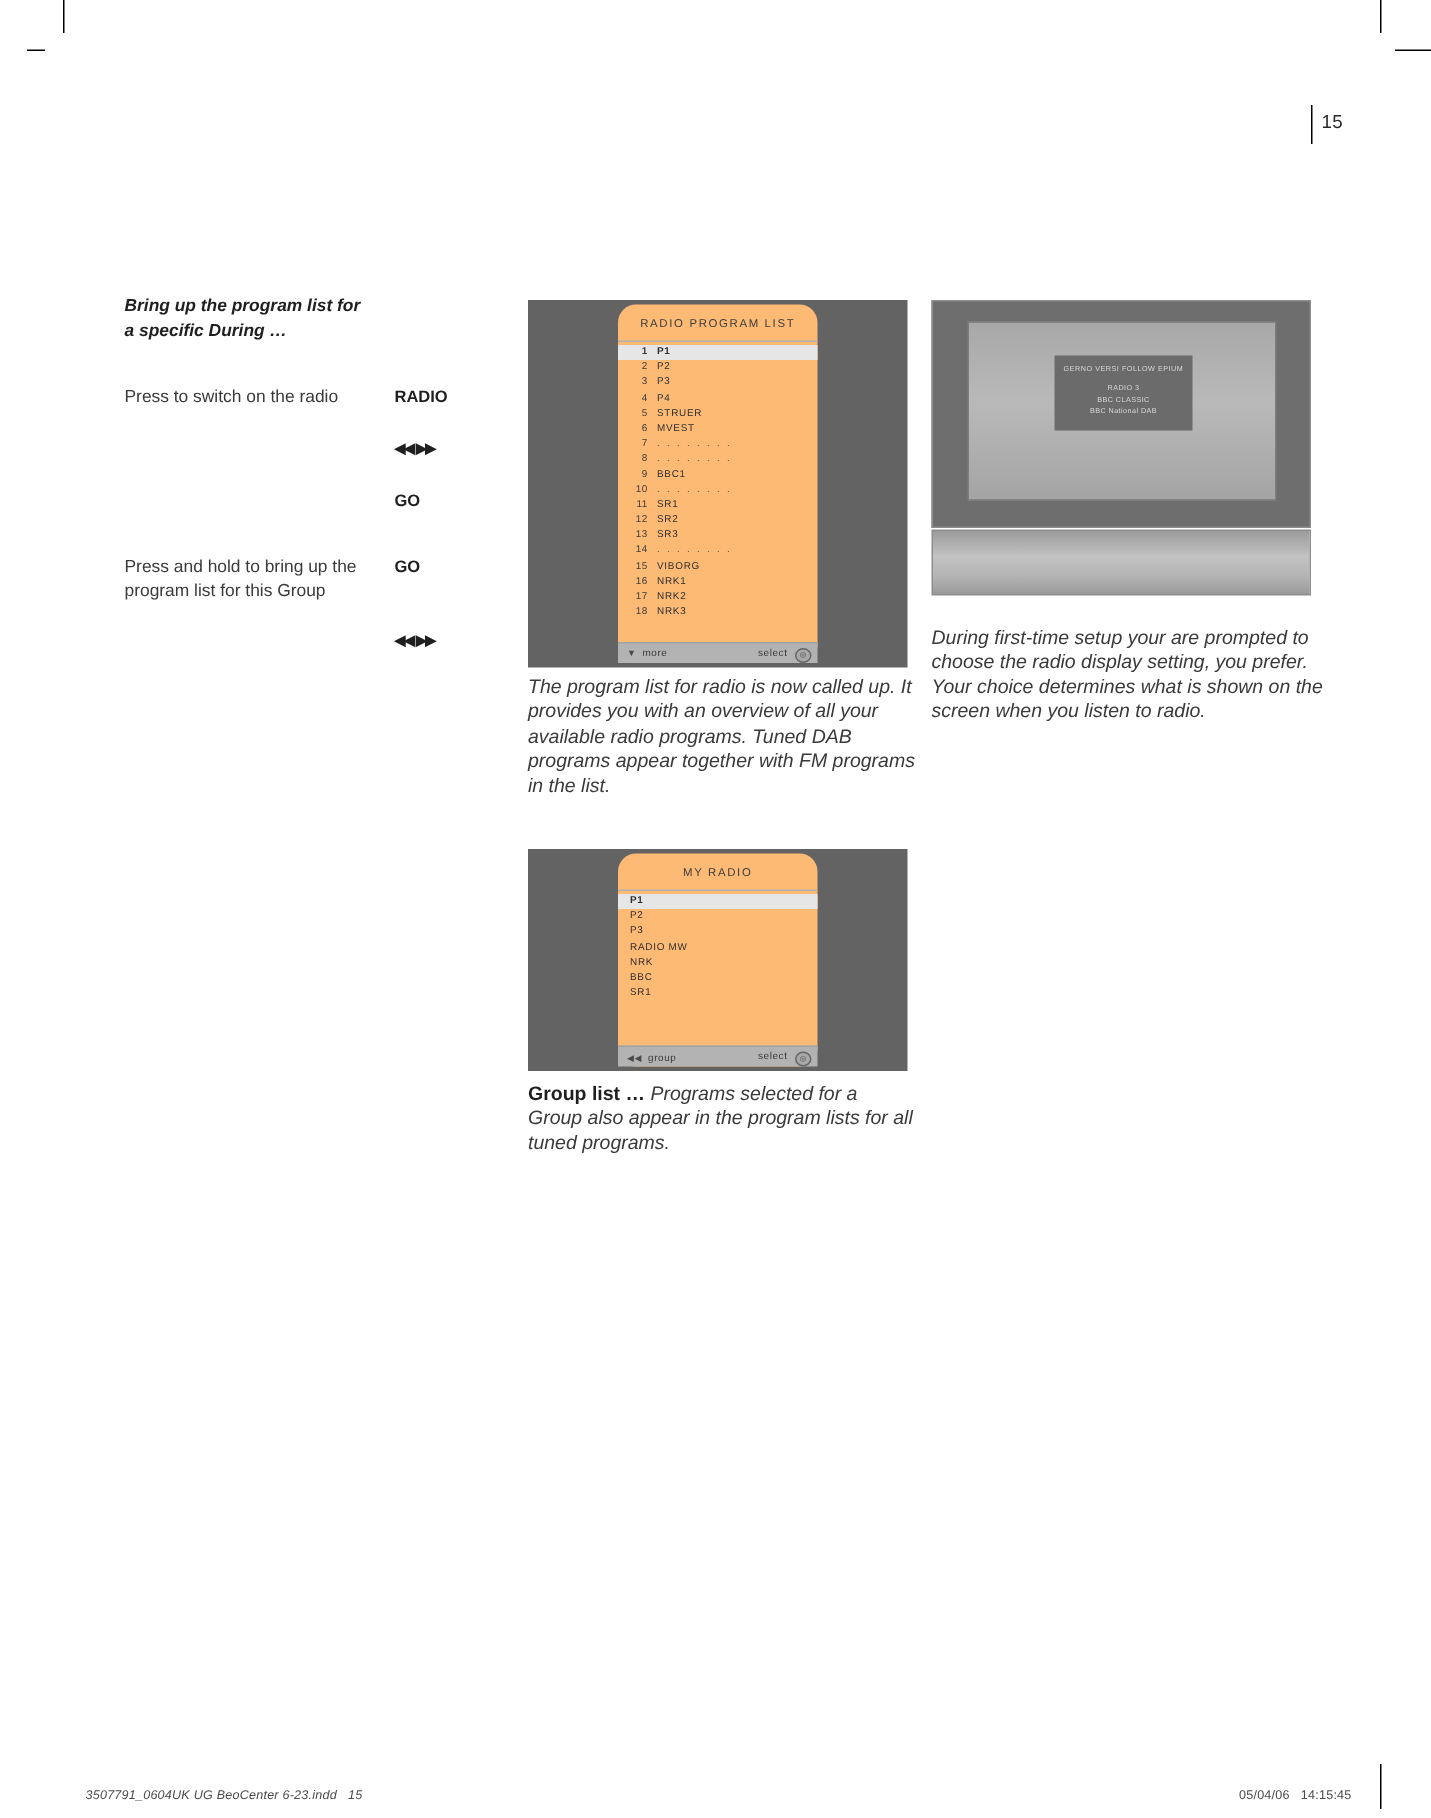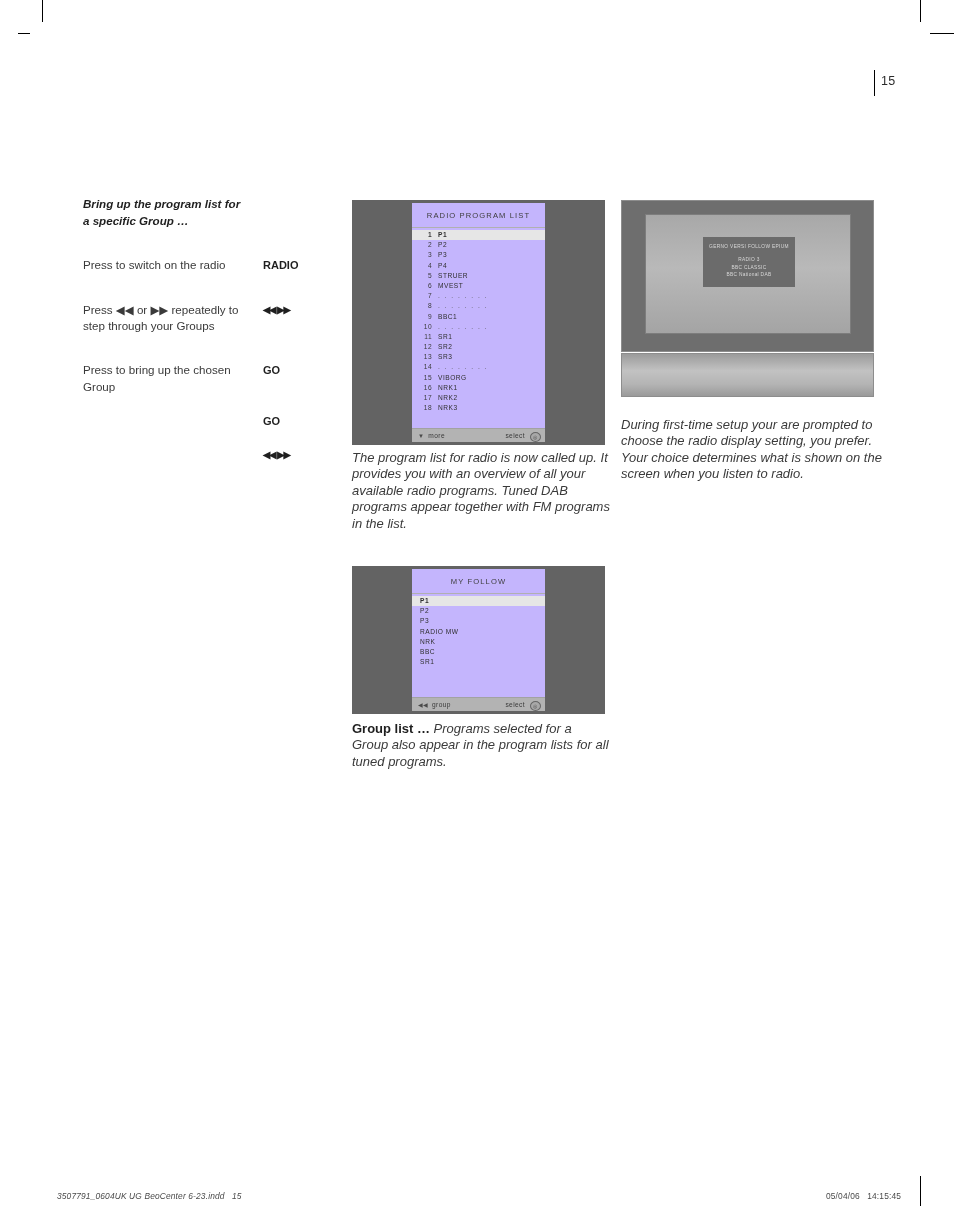--- a/index.html
+++ b/index.html
@@ -99,22 +99,23 @@
   }
   .glyph { font-size: 9.5px; letter-spacing: -1px; }
 
   
   .shot {
     position: absolute;
     background: #636363;
   }
   .shot-inner {
     position: absolute;
-    background: #c4b5fd;
+    background: #fdba74;
     color: #2f2f2f;
+    border-radius: 12px;
   }
   .shot-title {
     text-align: center;
     font-size: 7.6px;
     letter-spacing: 1.1px;
     color: #3d3d3d;
     padding-top: 8px;
     font-family: "Liberation Sans", sans-serif;
   }
   .shot-sep {
@@ -263,39 +264,38 @@
 <div class="crop-v crop-tr-v"></div>
 <div class="crop-h crop-tr-h"></div>
 <div class="footer-rule"></div>
 
 <div class="page-rule"></div>
 <div class="page-number">15</div>
 
 <div class="instructions">
   <div class="instr-title">
     <span>Bring up the program list for</span><br>
-    <span>a specific Group …</span>
+    <span>a specific During …</span>
   </div>
 
   <div class="instr-row">
     <span class="instr-text">Press to switch on the radio</span>
     <span class="instr-key">RADIO</span>
   </div>
 
   <div class="instr-row">
-    <span class="instr-text">Press ◀◀ or ▶▶ repeatedly to step through your Groups</span>
     <span class="instr-key glyph">◀◀ ▶▶</span>
   </div>
 
   <div class="instr-row">
-    <span class="instr-text">Press to bring up the chosen Group</span>
     <span class="instr-key">GO</span>
   </div>
 
   <div class="instr-row">
+    <span class="instr-text">Press and hold to bring up the program list for this Group</span>
     <span class="instr-key">GO</span>
   </div>
 
   <div class="instr-row">
     <span class="instr-key glyph">◀◀ ▶▶</span>
   </div>
 </div>
 
 <div class="shot" style="left:352px; top:200px; width:253px; height:245px;">
   <div class="shot-inner" style="left:60px; top:3px; width:133px; height:239px;">
@@ -344,21 +344,21 @@
       </div>
     </div>
   </div>
   <div class="tv-speaker" style="left:0; top:153px; width:253px; height:44px;"></div>
 </div>
 
 <div class="caption" style="left:621px; top:417px; width:277px;">During first-time setup your are prompted to choose the radio display setting, you prefer. Your choice determines what is shown on the screen when you listen to radio.</div>
 
 <div class="shot" style="left:352px; top:566px; width:253px; height:148px;">
   <div class="shot-inner" style="left:60px; top:3px; width:133px; height:142px;">
-    <div class="shot-title">MY  FOLLOW</div>
+    <div class="shot-title">MY  RADIO</div>
     <div class="shot-sep"></div>
     <div class="prog-list" id="myr-rows">
         <div class="prog-row sel" style="padding-left: 8px;"><span class="prog-name">P1</span></div>
         <div class="prog-row" style="padding-left: 8px;"><span class="prog-name">P2</span></div>
         <div class="prog-row" style="padding-left: 8px;"><span class="prog-name">P3</span></div>
         <div class="prog-row" style="padding-left: 8px;"><span class="prog-name">RADIO MW</span></div>
         <div class="prog-row" style="padding-left: 8px;"><span class="prog-name">NRK</span></div>
         <div class="prog-row" style="padding-left: 8px;"><span class="prog-name">BBC</span></div>
         <div class="prog-row" style="padding-left: 8px;"><span class="prog-name">SR1</span></div>
       </div>

